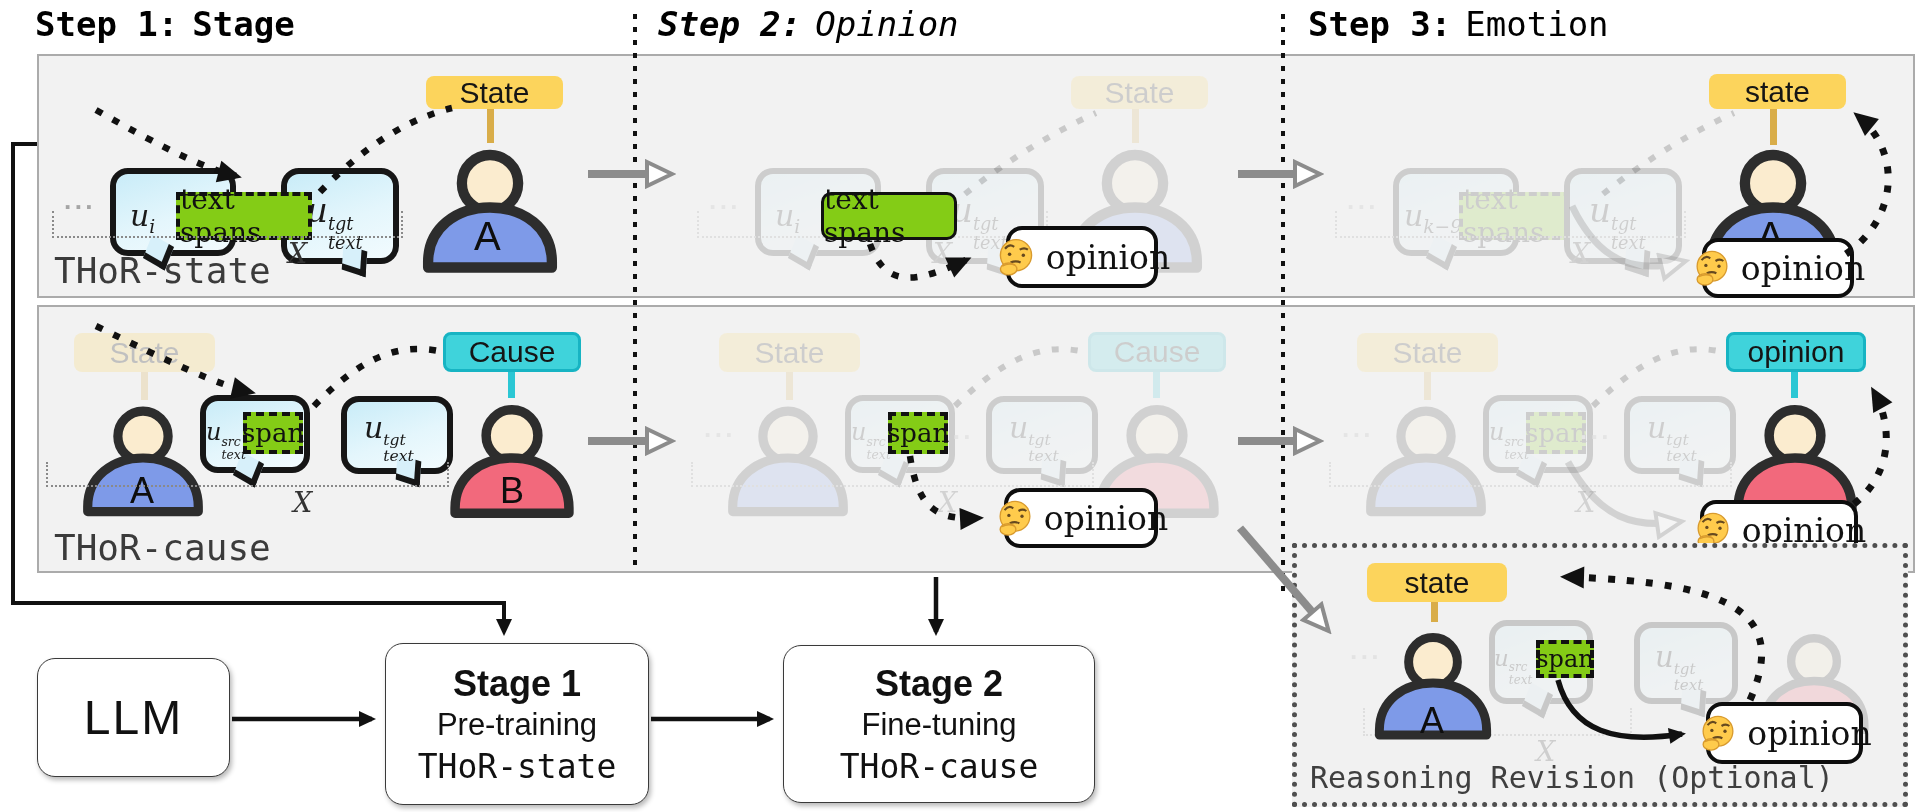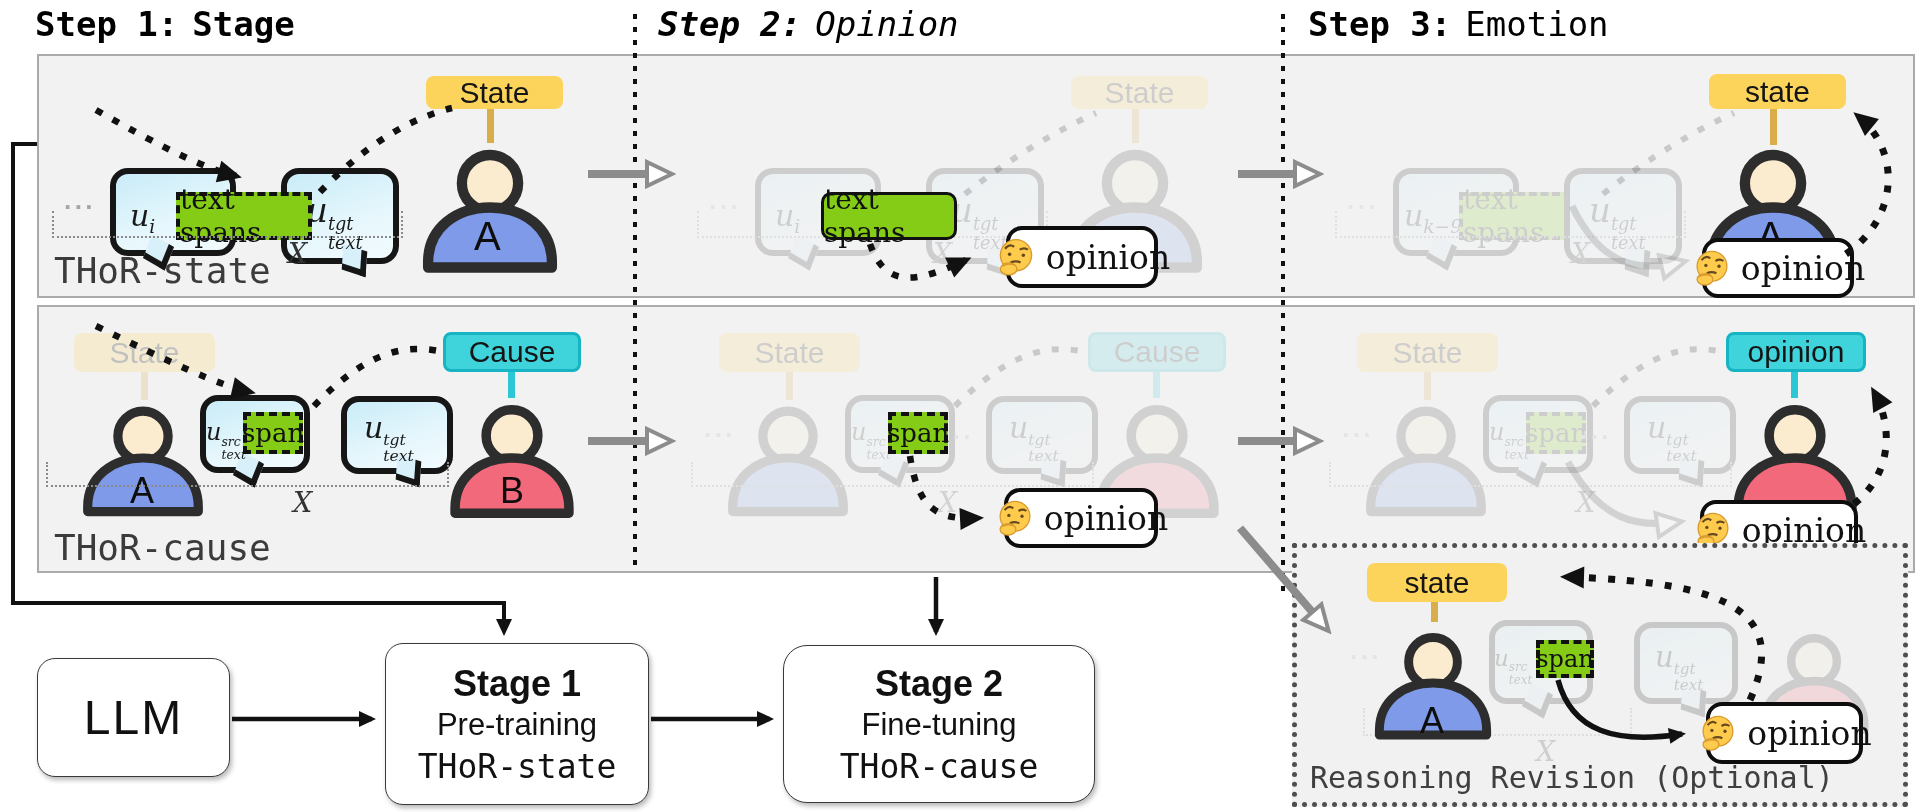--- a/index.html
+++ b/index.html
@@ -423,21 +423,21 @@
 <span class="rev-title" style="left:1310px;top:760px;">Reasoning Revision (Optional)</span>
 
 <div class="node" style="left:37px;top:658px;width:193px;height:119px;">
   <span class="llm">LLM</span>
 </div>
 <div class="node" style="left:385px;top:643px;width:264px;height:162px;">
   <span class="t1">Stage 1</span>
   <span class="t2">Pre-training</span>
   <span class="t3">THoR-state</span>
 </div>
-<div class="node" style="left:783px;top:645px;width:312px;height:158px;border-radius:24px;">
+<div class="node" style="left:783px;top:645px;width:312px;height:158px;">
   <span class="t1">Stage 2</span>
   <span class="t2">Fine-tuning</span>
   <span class="t3">THoR-cause</span>
 </div>
 
 <svg class="overlay" width="1920" height="812" viewBox="0 0 1920 812">
   <defs>
     <marker id="mhSolid" markerUnits="userSpaceOnUse" markerWidth="20" markerHeight="18" refX="14" refY="9" orient="auto">
         <path d="M1,1 L18,9 L1,17 Z" fill="#111"></path>
       </marker>

